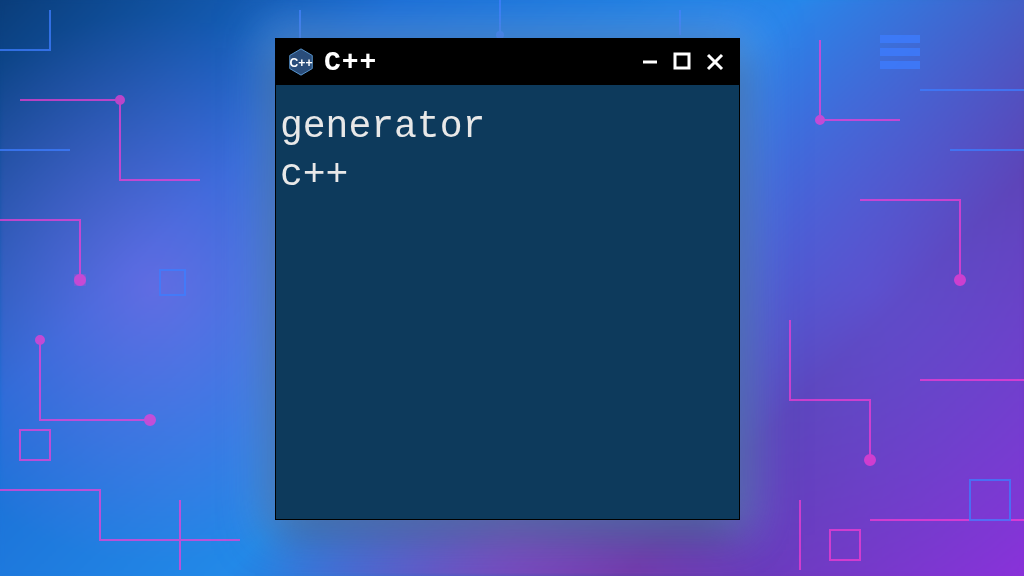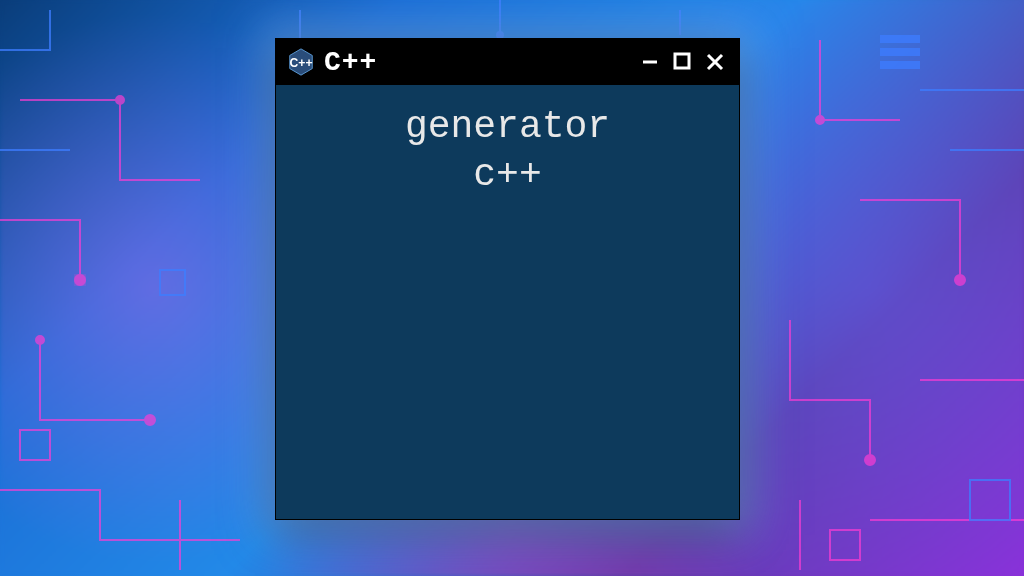--- a/index.html
+++ b/index.html
@@ -79,21 +79,20 @@
       color: #ffffff;
       cursor: pointer;
     }
     .content {
       flex: 1;
       padding: 18px 4px;
       color: #e8e8e8;
       font-size: 38px;
       line-height: 1.25;
       font-family: 'Courier New', Consolas, monospace;
-      text-align: center;
     }
     .content-line {
       display: block;
     }
   </style>
 </head>
 <body>
 
 <div class="background"></div>
 

